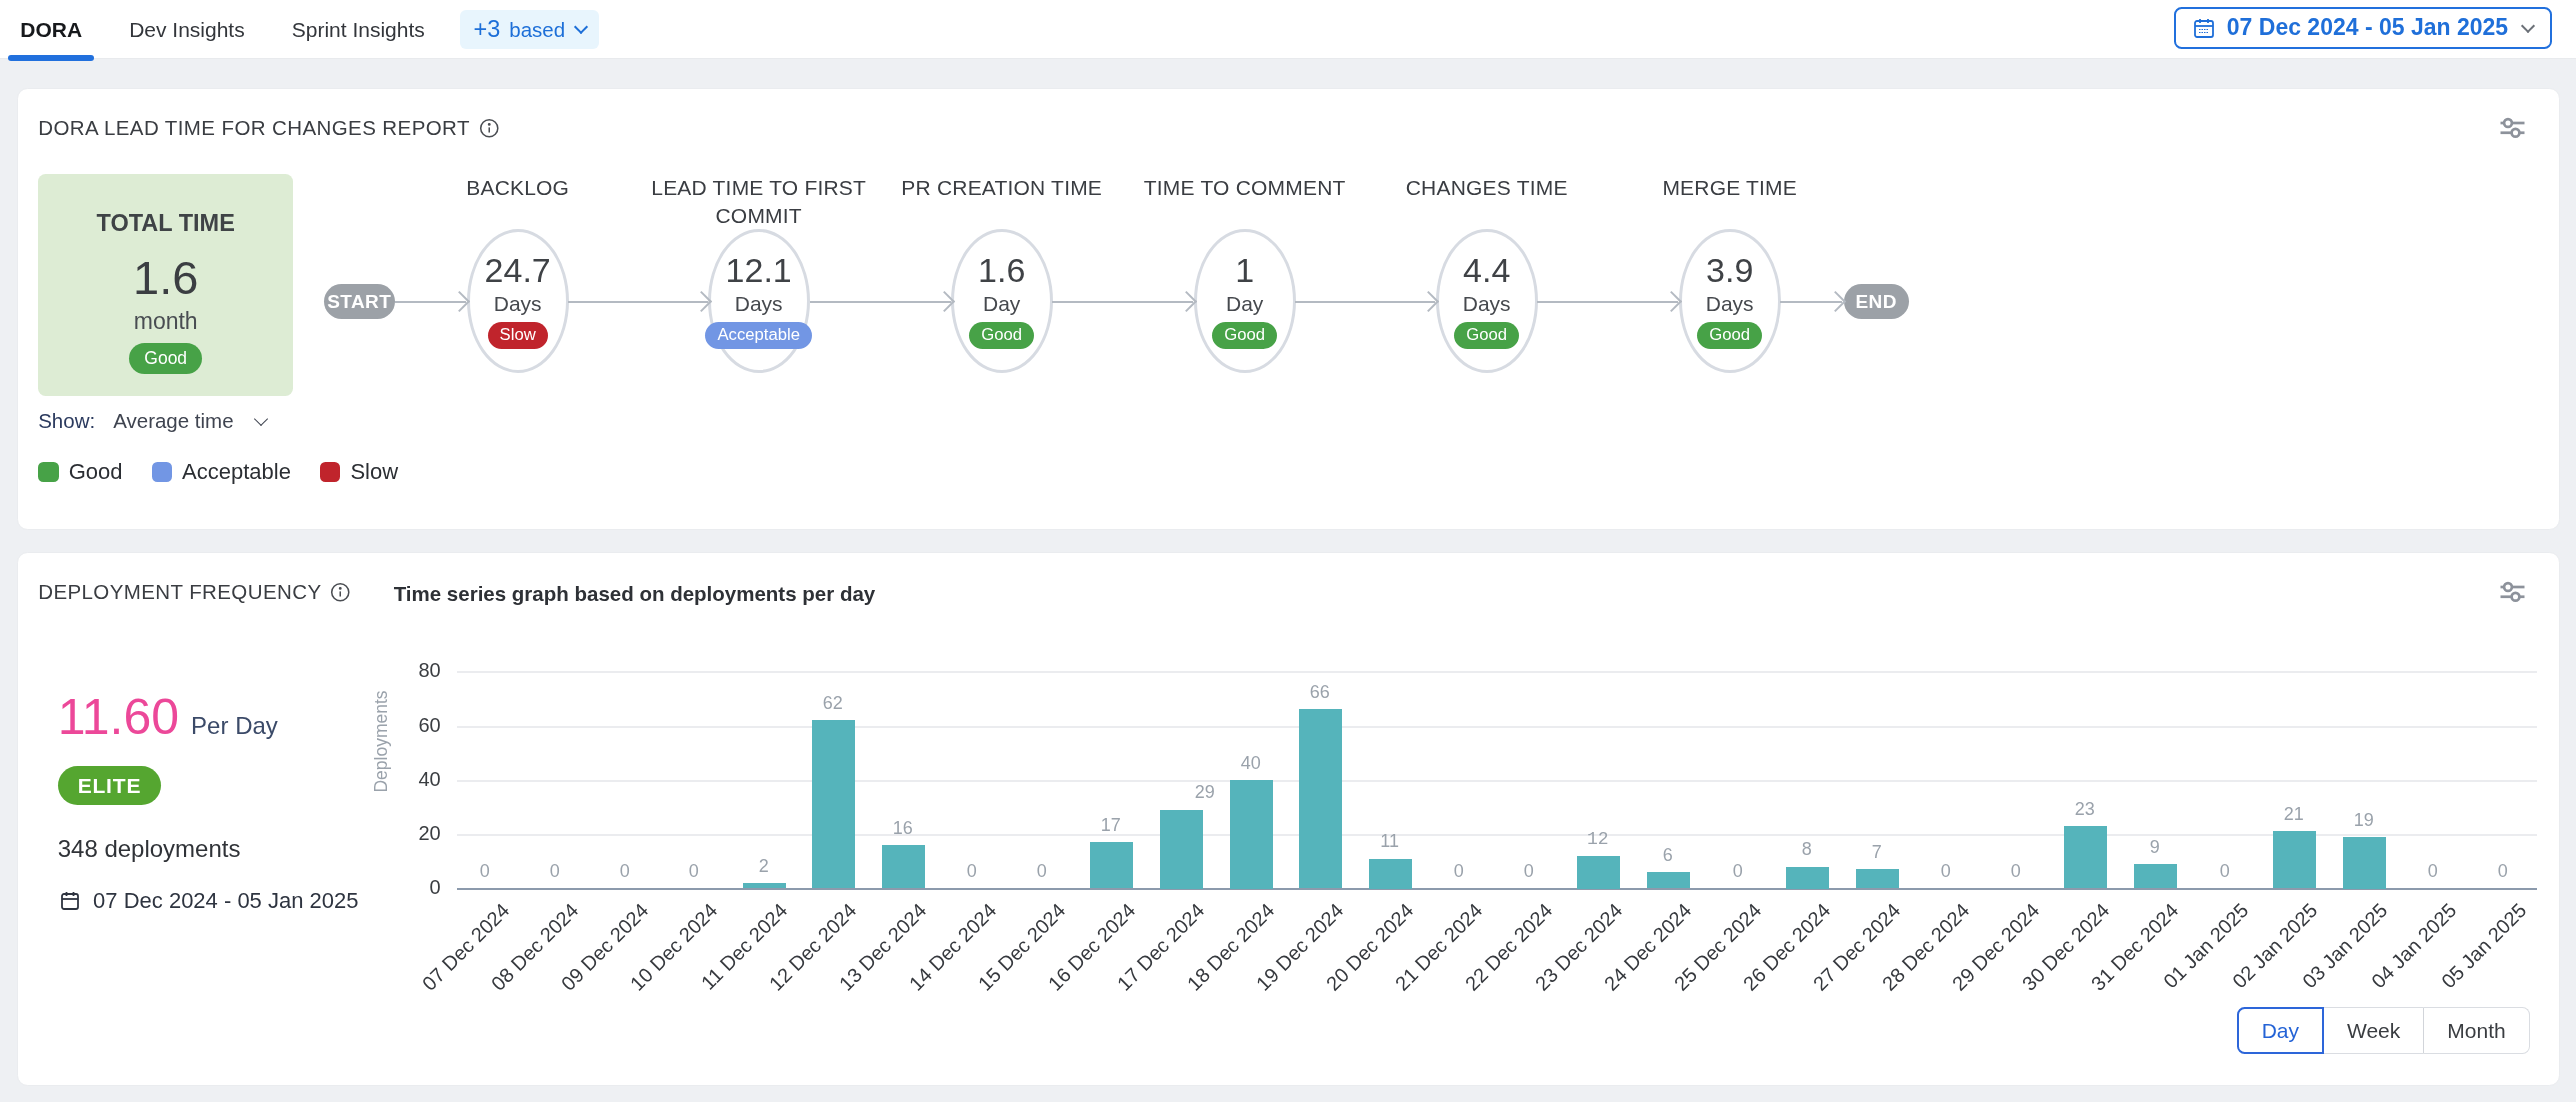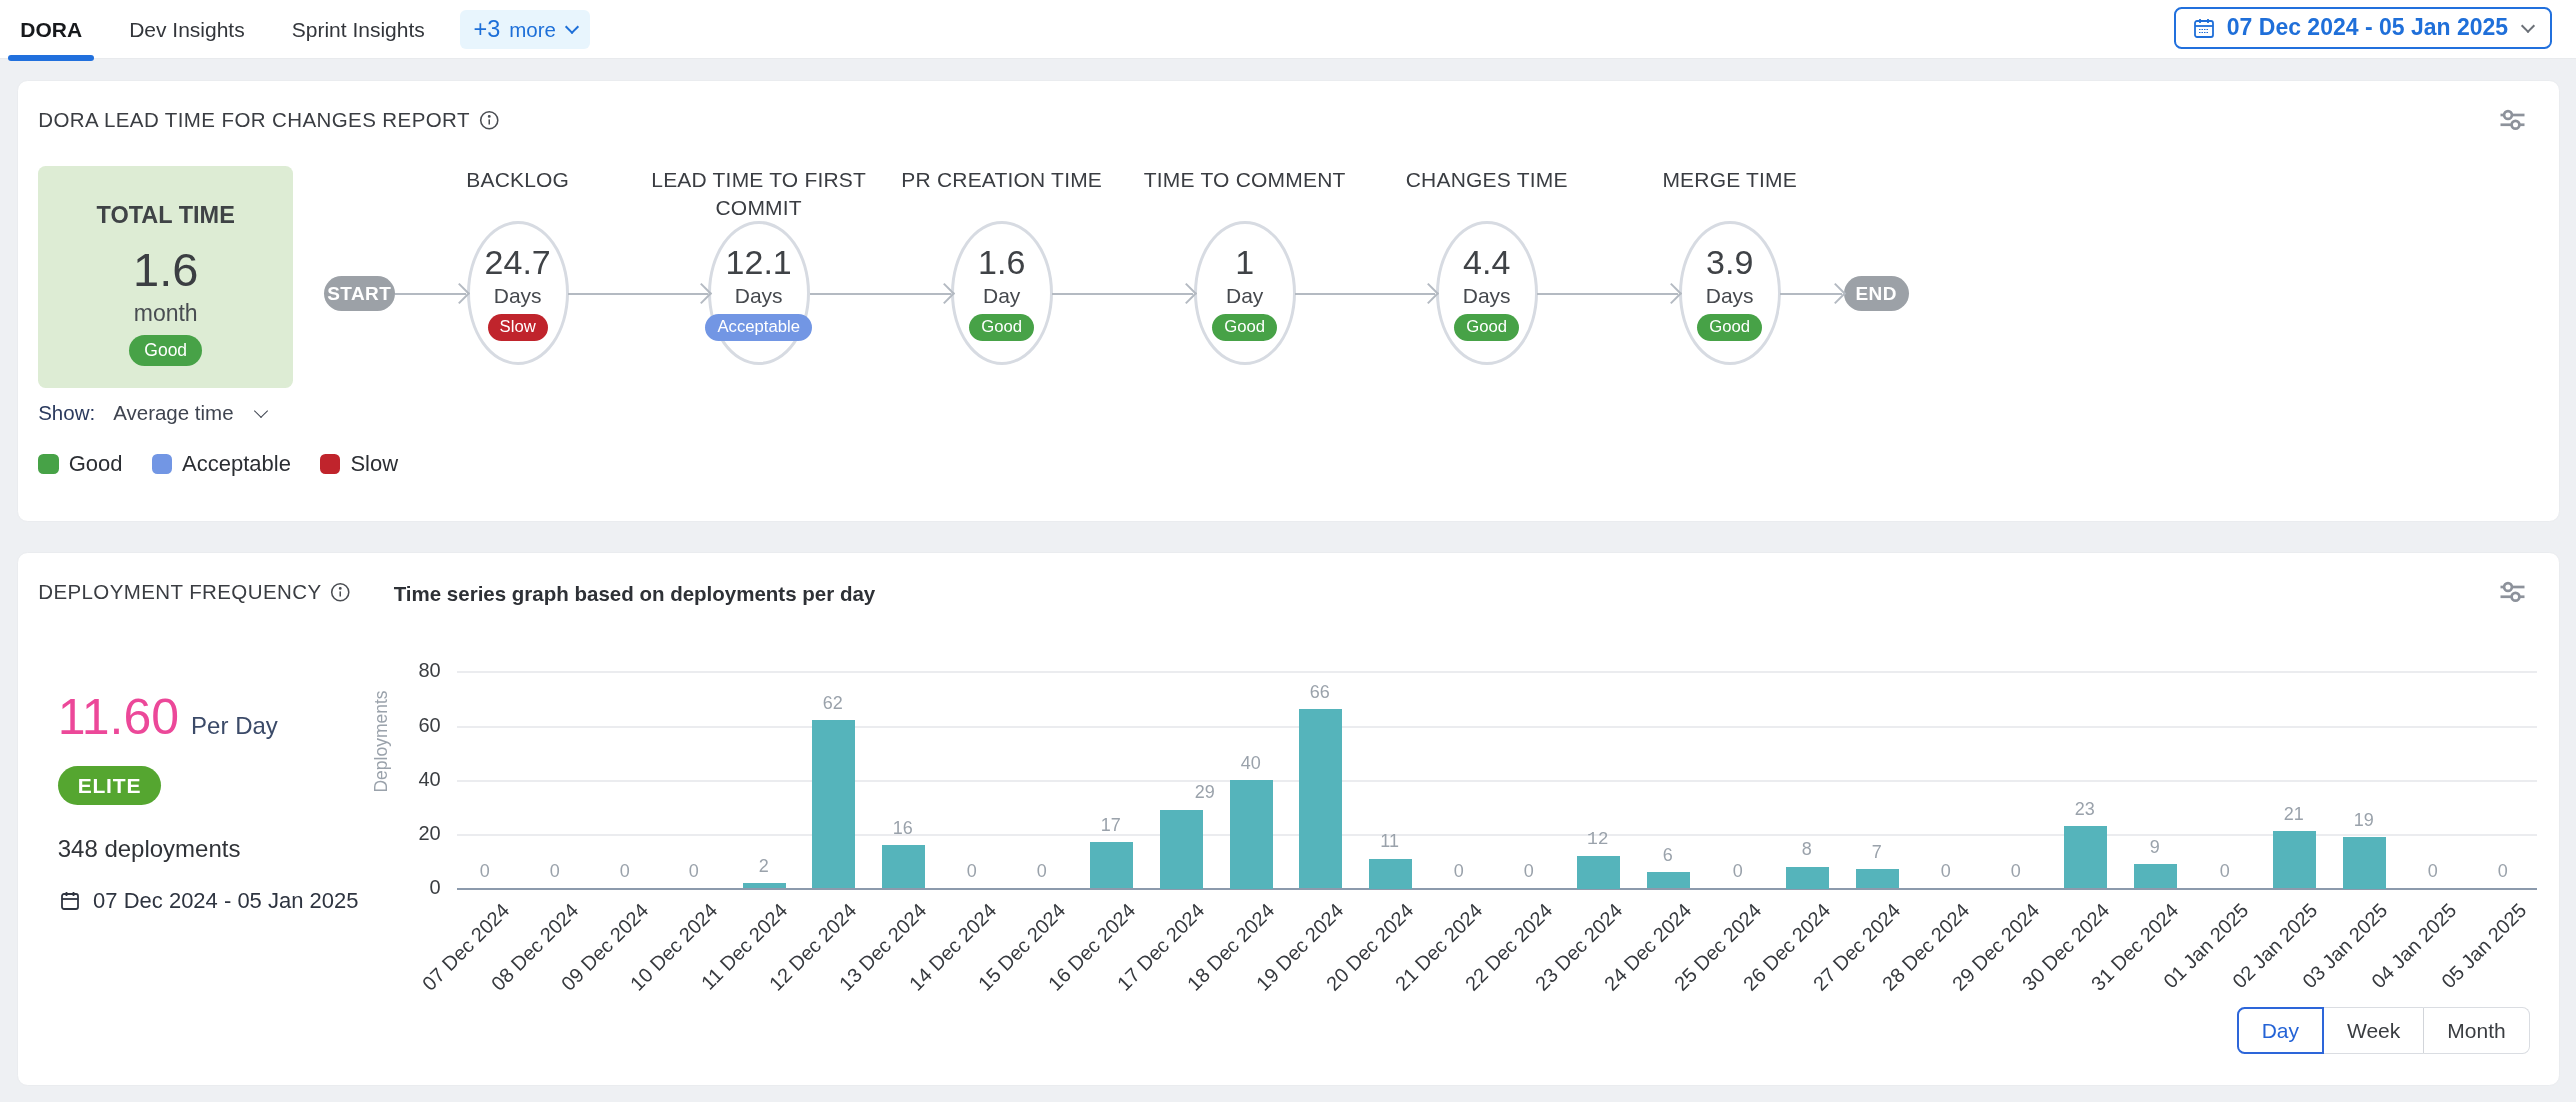--- a/index.html
+++ b/index.html
@@ -17,21 +17,21 @@
   .tab.active::after { content:""; position:absolute; left:0; right:0; bottom:-1.5px; height:5.3px; border-radius:3px; background:#2170dd; }
   .more-pill { display:flex; align-items:center; background:#e8f5fd; border-radius:6px; padding:6px 13.7px; color:#1d6fd8; cursor:pointer; }
   .more-pill .plusn { font-size:23.5px; font-weight:500; }
   .more-pill .morelbl { font-size:20.5px; margin-left:9px; }
   .chev { display:inline-block; width:10px; height:10px; border-right:2.3px solid currentColor; border-bottom:2.3px solid currentColor; transform:rotate(45deg); margin-top:-4.6px; }
   .more-pill .chev { margin-left:10.6px; }
   .datepicker { position:absolute; right:24px; top:6.8px; height:42px; border:2.3px solid #2170dd; border-radius:7.6px; background:#fff; display:flex; align-items:center; gap:10.6px; padding:0 16.7px; color:#1f6fd9; font-size:23px; font-weight:600; cursor:pointer; }
   .datepicker .chev { color:#6b7077; margin-left:4.6px; }
   
   .panel { position:absolute; left:16.7px; width:2543px; background:#fff; border:1.5px solid #eaecef; border-radius:10.6px; }
-  #panel-lead { top:80px; height:442px; }
+  #panel-lead { top:88px; height:442px; }
   #panel-deploy { top:552px; height:534px; }
   .p-title { position:absolute; left:20.5px; top:27px; display:flex; align-items:center; gap:9px; font-size:20.5px; font-weight:500; letter-spacing:0.4px; color:#3a3d42; }
   .info-ic { width:20.5px; height:20.5px; color:#4a4d52; cursor:pointer; }
   .sliders-ic { position:absolute; right:30px; top:24px; width:33px; height:29px; color:#8d929b; cursor:pointer; }
   
   .totalbox { position:absolute; left:20.5px; top:85px; width:255px; height:222px; background:#ddecd4; border-radius:7.6px; display:flex; flex-direction:column; align-items:center; }
   .totalbox .t-label { margin-top:36px; font-size:23.5px; font-weight:700; color:#3f4346; }
   .totalbox .t-value { margin-top:16.7px; font-size:47px; font-weight:500; color:#3b3e42; line-height:1; }
   .totalbox .t-unit { margin-top:7.6px; font-size:23px; color:#494d52; }
   .badge { display:inline-block; border-radius:758px; color:#fff; font-size:17.5px; font-weight:500; padding:5.3px 15px; }
@@ -78,21 +78,21 @@
 
 <div class="screen">
 
   <div class="topbar">
     <div class="tabs" id="tabs">
         <div class="tab active">DORA</div>
         <div class="tab">Dev Insights</div>
         <div class="tab">Sprint Insights</div>
         <div class="more-pill">
           <span class="plusn">+3</span>
-          <span class="morelbl">more</span>
+          <span class="morelbl">based</span>
           <span class="chev"></span>
         </div>
       </div>
     <div class="datepicker">
       <svg class="cal-ic" viewBox="0 0 24 24" fill="none" stroke="currentColor" stroke-width="1.8">
         <rect x="3" y="5" width="18" height="16" rx="2"></rect>
           <line x1="3" y1="10" x2="21" y2="10"></line>
         <line x1="8" y1="3" x2="8" y2="7"></line>
           <line x1="16" y1="3" x2="16" y2="7"></line>
         <g stroke-width="1.2">

